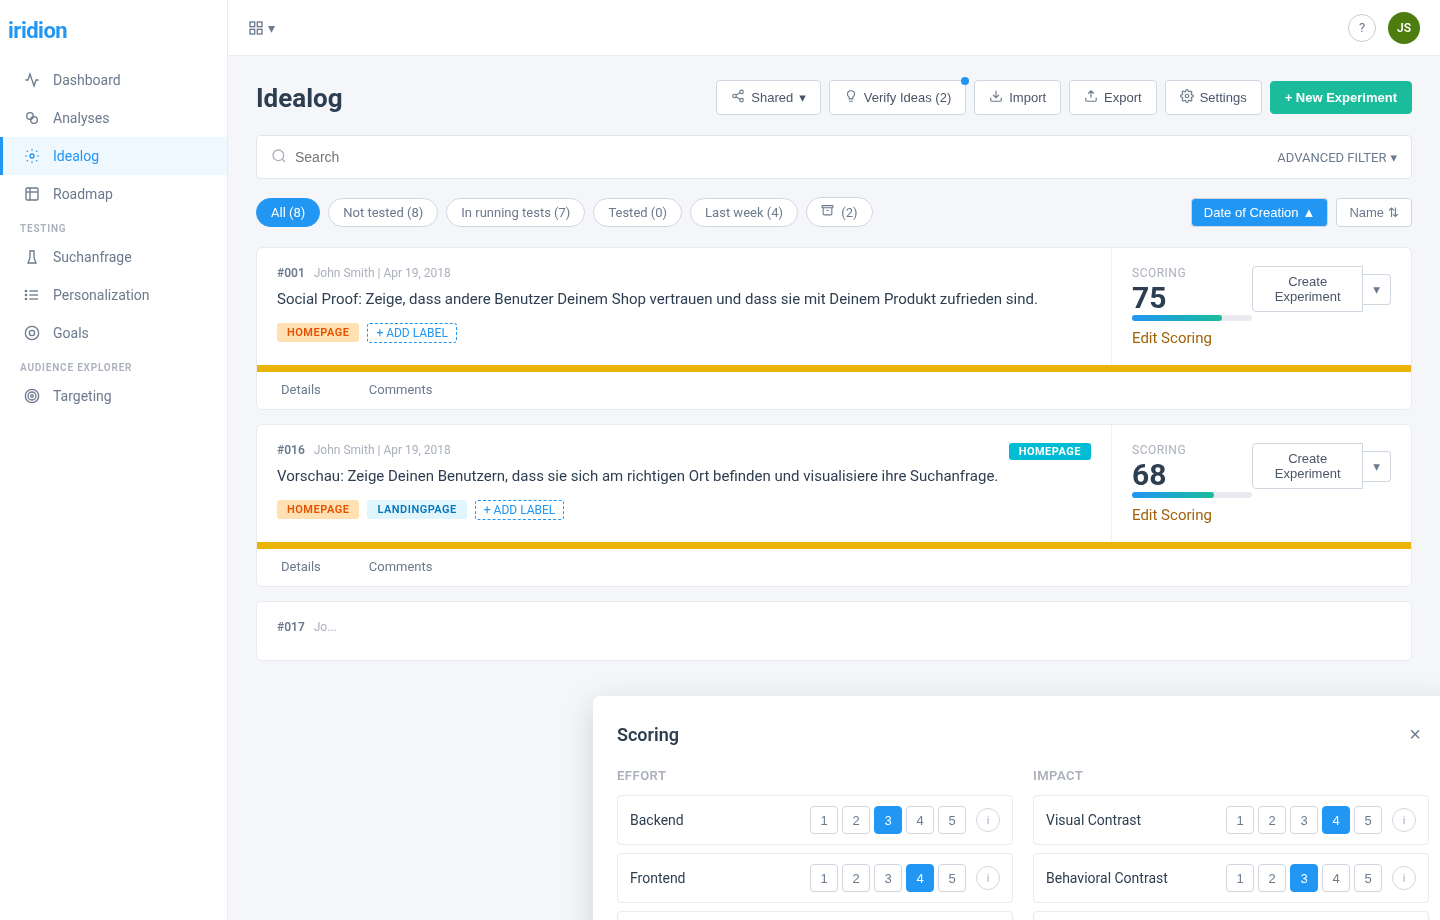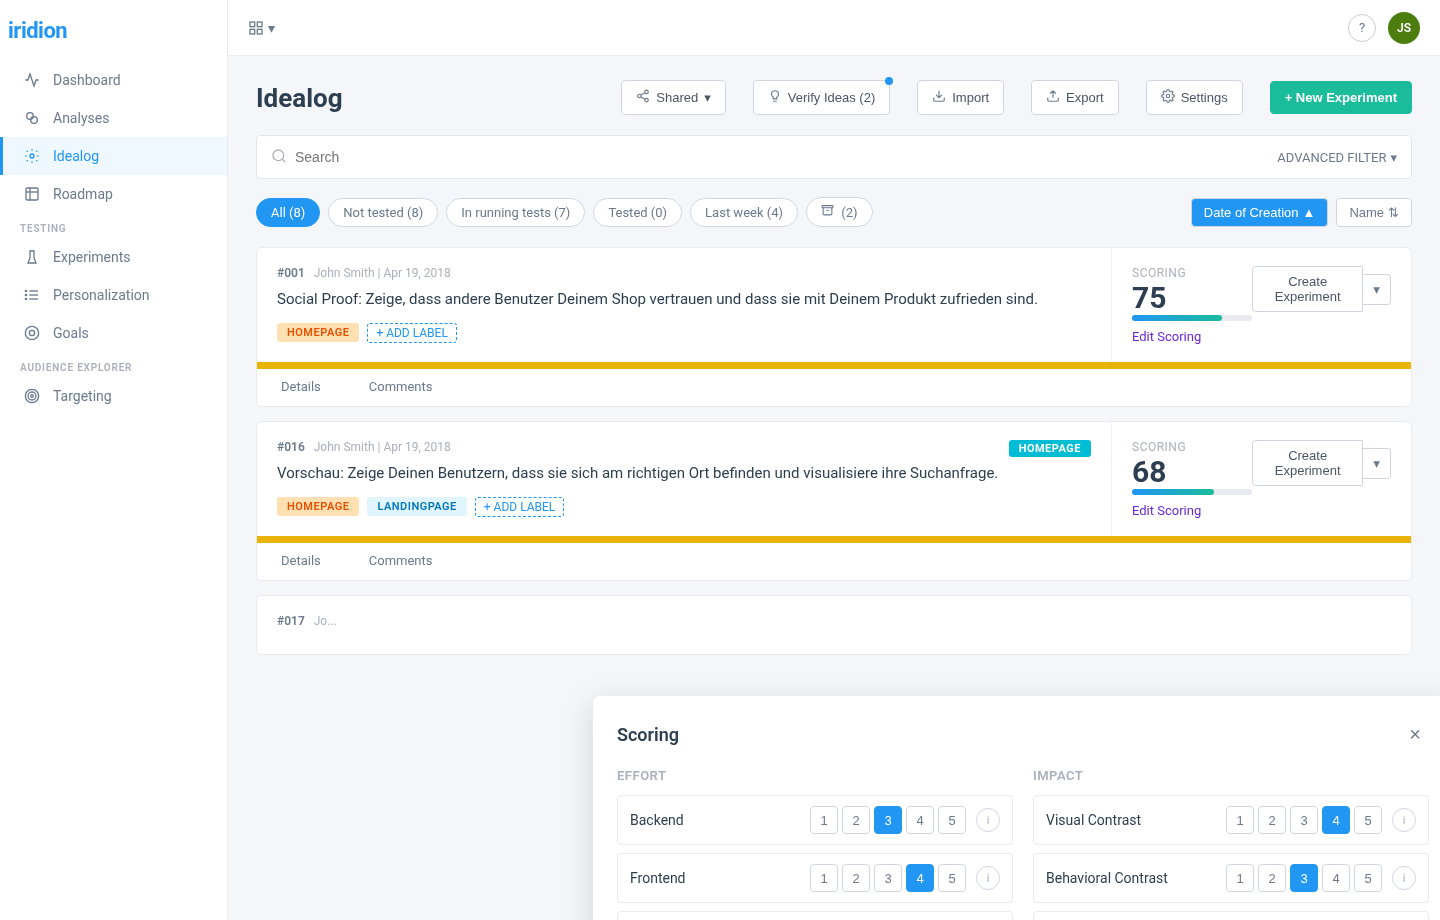--- a/index.html
+++ b/index.html
@@ -23,21 +23,21 @@
     .grid-icon-btn { display: flex; align-items: center; gap: 4px; color: #6b7a8d; cursor: pointer; font-size: 14px; }
     .topbar-right { display: flex; align-items: center; gap: 12px; }
     .help-btn { width: 28px; height: 28px; border-radius: 50%; border: 1px solid #ccc; display: flex; align-items: center; justify-content: center; cursor: pointer; color: #6b7a8d; font-size: 13px; }
     .avatar { width: 32px; height: 32px; border-radius: 50%; background: #4d7c0f; display: flex; align-items: center; justify-content: center; color: #fff; font-size: 12px; font-weight: 600; cursor: pointer; overflow: hidden; }
 
     
     .content { flex: 1; overflow-y: auto; padding: 24px 28px; position: relative; }
     .page-header { display: flex; align-items: center; justify-content: space-between; margin-bottom: 20px; }
     .page-title { font-size: 26px; font-weight: 700; color: #2c3e50; }
     .header-actions { display: flex; align-items: center; gap: 8px; }
-    .action-btn { display: flex; align-items: center; gap: 6px; padding: 8px 14px; border: 1px solid #d0d6e0; border-radius: 4px; background: #fff; cursor: pointer; font-size: 13px; color: #4a5568; white-space: nowrap; margin-left: 19px; }
+    .action-btn { display: flex; align-items: center; gap: 6px; padding: 8px 14px; border: 1px solid #d0d6e0; border-radius: 4px; background: #fff; cursor: pointer; font-size: 13px; color: #4a5568; white-space: nowrap; }
     .action-btn .btn-icon { font-size: 14px; color: #6b7a8d; }
     .verify-btn { position: relative; justify-content: space-between; }
     .verify-dot { position: absolute; top: -4px; right: -4px; width: 8px; height: 8px; background: #2196f3; border-radius: 50%; }
     .new-experiment-btn { background: #1abc9c; color: #fff; border-color: #1abc9c; font-weight: 600; }
 
     
     .search-bar { display: flex; align-items: center; background: #fff; border: 1px solid #e0e4ed; border-radius: 4px; padding: 0 14px; height: 44px; margin-bottom: 18px; }
     .search-input { flex: 1; border: none; outline: none; font-size: 14px; color: #333; background: transparent; }
     .search-icon { color: #aab0bc; margin-right: 8px; font-size: 14px; }
     .advanced-filter { margin-left: auto; font-size: 13px; color: #6b7a8d; cursor: pointer; display: flex; align-items: center; gap: 4px; white-space: nowrap; }
@@ -62,21 +62,21 @@
     .label-homepage { background: #ffe0b2; color: #e65100; }
     .label-landingpage { background: #e1f5fe; color: #0277bd; }
     .add-label { font-size: 12px; color: #2196f3; cursor: pointer; border: 1px dashed #2196f3; padding: 2px 8px; border-radius: 3px; }
     .idea-tabs { display: flex; border-top: 7px solid #eab308; align-items: flex-end; }
     .idea-tab { padding: 10px 24px; font-size: 13px; color: #6b7a8d; cursor: pointer; border-bottom: 2px solid transparent; }
     .idea-scoring { width: 300px; border-left: 1px solid #f0f2f5; padding: 18px 20px; display: flex; flex-direction: column; gap: 8px; }
     .scoring-label { font-size: 12px; color: #aab0bc; text-transform: uppercase; letter-spacing: 0.5px; }
     .scoring-value { font-size: 30px; font-weight: 700; color: #2c3e50; }
     .scoring-bar-container { height: 6px; background: #e8eaf0; border-radius: 3px; width: 120px; }
     .scoring-bar { height: 6px; border-radius: 3px; background: linear-gradient(to right, #2196f3, #1abc9c); }
-    .edit-scoring { font-size: 13px; color: #6d28d9; cursor: pointer; }
+    .edit-scoring { font-size: 15px; color: #a16207; cursor: pointer; }
     .scoring-action { display: flex; align-items: center; gap: 0; }
     .create-exp-btn { padding: 7px 14px; border: 1px solid #d0d6e0; border-radius: 4px 0 0 4px; background: #fff; cursor: pointer; font-size: 13px; color: #4a5568; }
     .create-exp-dropdown { padding: 7px 10px; border: 1px solid #d0d6e0; border-left: none; border-radius: 0 4px 4px 0; background: #fff; cursor: pointer; color: #6b7a8d; }
     .badge-tag { padding: 3px 10px; border-radius: 3px; font-size: 11px; font-weight: 700; letter-spacing: 0.5px; background: #00bcd4; color: #fff; }
     .scoring-modal { position: absolute; left: 365px; top: 640px; width: 860px; background: #fff; border-radius: 8px; box-shadow: 0 8px 32px rgba(0,0,0,0.15); z-index: 200; padding: 24px; }
     .modal-header { display: flex; align-items: center; justify-content: space-between; margin-bottom: 20px; }
     .modal-title { font-size: 18px; font-weight: 600; color: #2c3e50; }
     .modal-close { width: 28px; height: 28px; border: none; background: transparent; cursor: pointer; font-size: 20px; color: #6b7a8d; display: flex; align-items: center; justify-content: center; }
     .modal-columns { display: flex; gap: 20px; }
     .modal-col { flex: 1; }
@@ -138,21 +138,21 @@
       <span>Roadmap</span>
     </div>
 
     <div class="nav-section-label">TESTING</div>
     <div class="nav-item">
       <span class="nav-icon">
         <svg width="16" height="16" viewBox="0 0 24 24" fill="none" stroke="currentColor" stroke-width="2">
             <path d="M9 3h6v10l3 8H6l3-8V3z"></path>
           </svg>
       </span>
-      <span>Experiments</span>
+      <span>Suchanfrage</span>
     </div>
     <div class="nav-item">
       <span class="nav-icon">
         <svg width="16" height="16" viewBox="0 0 24 24" fill="none" stroke="currentColor" stroke-width="2">
             <line x1="8" y1="6" x2="21" y2="6"></line>
             <line x1="8" y1="12" x2="21" y2="12"></line>
             <line x1="8" y1="18" x2="21" y2="18"></line>
             <circle cx="3" cy="6" r="1" fill="currentColor"></circle>
             <circle cx="3" cy="12" r="1" fill="currentColor"></circle>
             <circle cx="3" cy="18" r="1" fill="currentColor"></circle>

